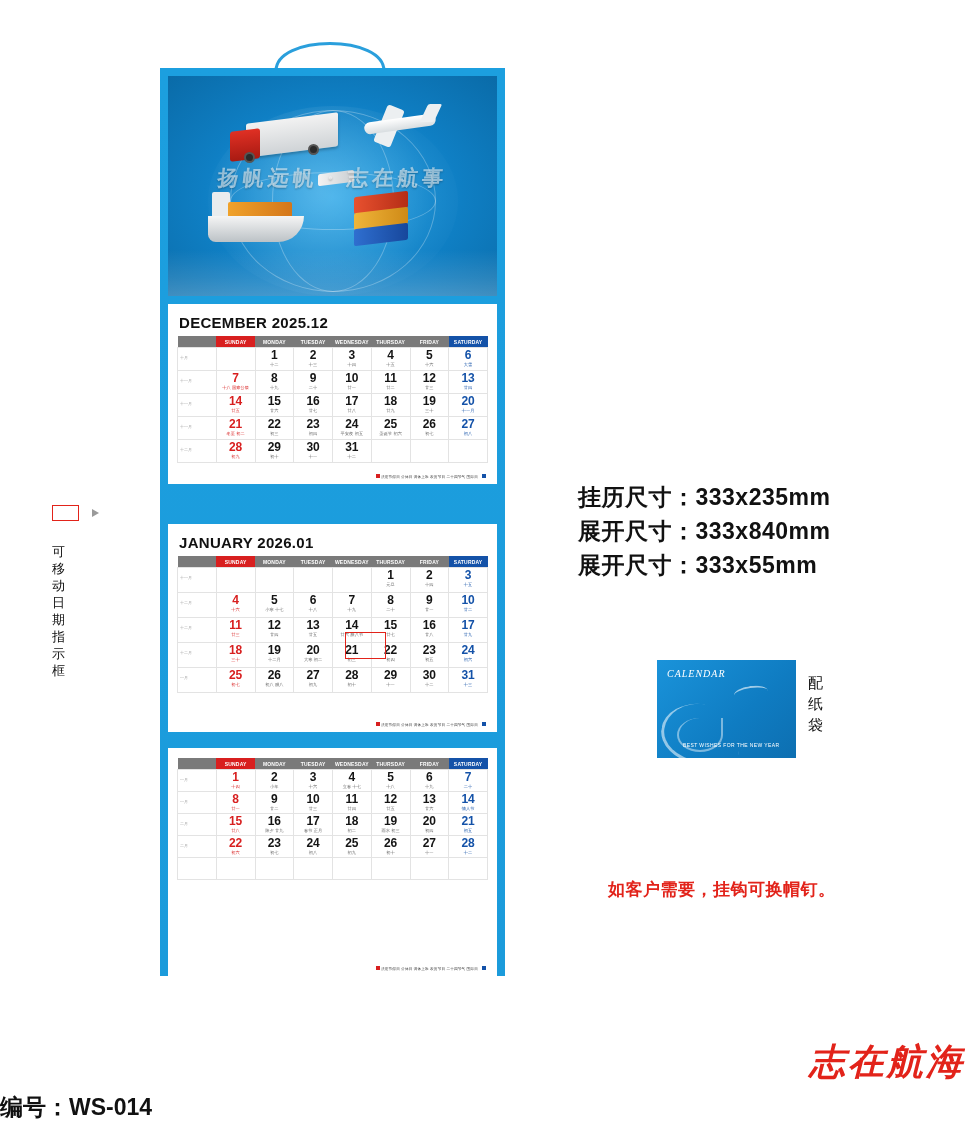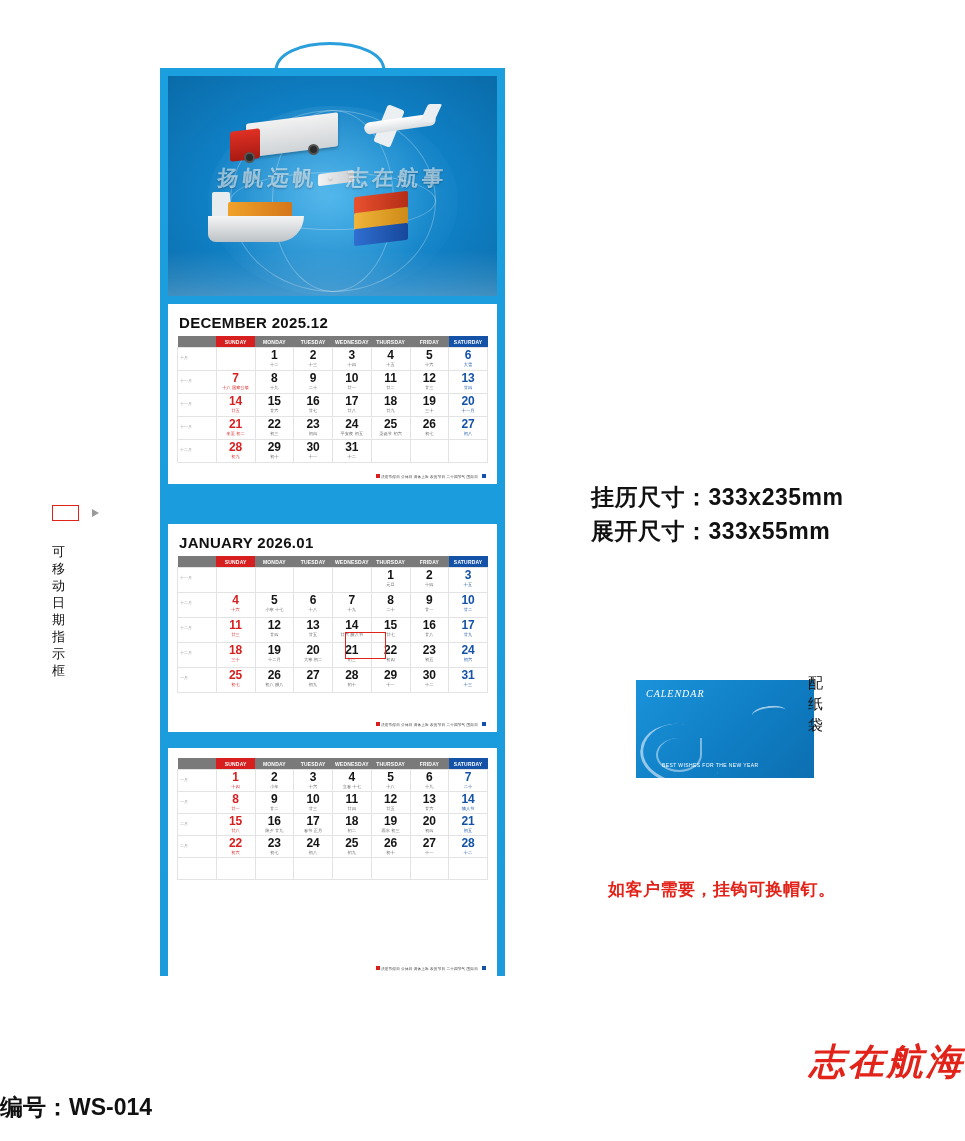--- a/index.html
+++ b/index.html
@@ -202,29 +202,28 @@
     margin-top: 22px; width: 16px; font-size: 13px; color:#111; line-height: 17px;
     letter-spacing: 0;
   }
 
   
   #specs {
     position: absolute; left: 578px; top: 480px;
     font-size: 23px; color: #111; line-height: 34px; font-weight: bold;
     letter-spacing: .5px;
   }
-  #specs div { white-space: nowrap; margin-left: 13px; }
+  #specs div { white-space: nowrap; }
 
   
   #bag {
-    position: absolute; left: 636px; top: 660px;
-    width: 178px; height: 98px;
+    position: absolute; left: 657px; top: 660px;
+    width: 139px; height: 98px;
     background: linear-gradient(135deg,#1a93da 0%, #0f7cc2 60%, #0d6fb1 100%);
     overflow: hidden;
-    margin-top: 20px;
   }
   .bag-title {
     position: absolute; left: 10px; top: 8px;
     font-family: "Liberation Serif", serif;
     font-style: italic; font-size: 10px; color:#ffffff; letter-spacing: 1px;
   }
   .bag-sub {
     position: absolute; left: 26px; bottom: 10px;
     font-size: 5px; color:#ffffff; letter-spacing: .4px;
   }
@@ -882,20 +881,21 @@
 <div id="left-annot">
   <div style="position:relative;">
     <div class="mini-box"></div>
     <div class="mini-arrow"></div>
   </div>
   <div class="vlabel">可移动日期指示框</div>
 </div>
 
 <div id="specs">
   <div>挂历尺寸：333x235mm</div>
+  <div>展开尺寸：333x840mm</div>
   <div>展开尺寸：333x55mm</div>
 </div>
 
 <div id="bag">
   <div class="bag-swirl"></div>
   <div class="bag-swirl2"></div>
   <div class="bag-bird"></div>
   <div class="bag-title">CALENDAR</div>
   <div class="bag-sub">BEST WISHES FOR THE NEW YEAR</div>
 </div>

